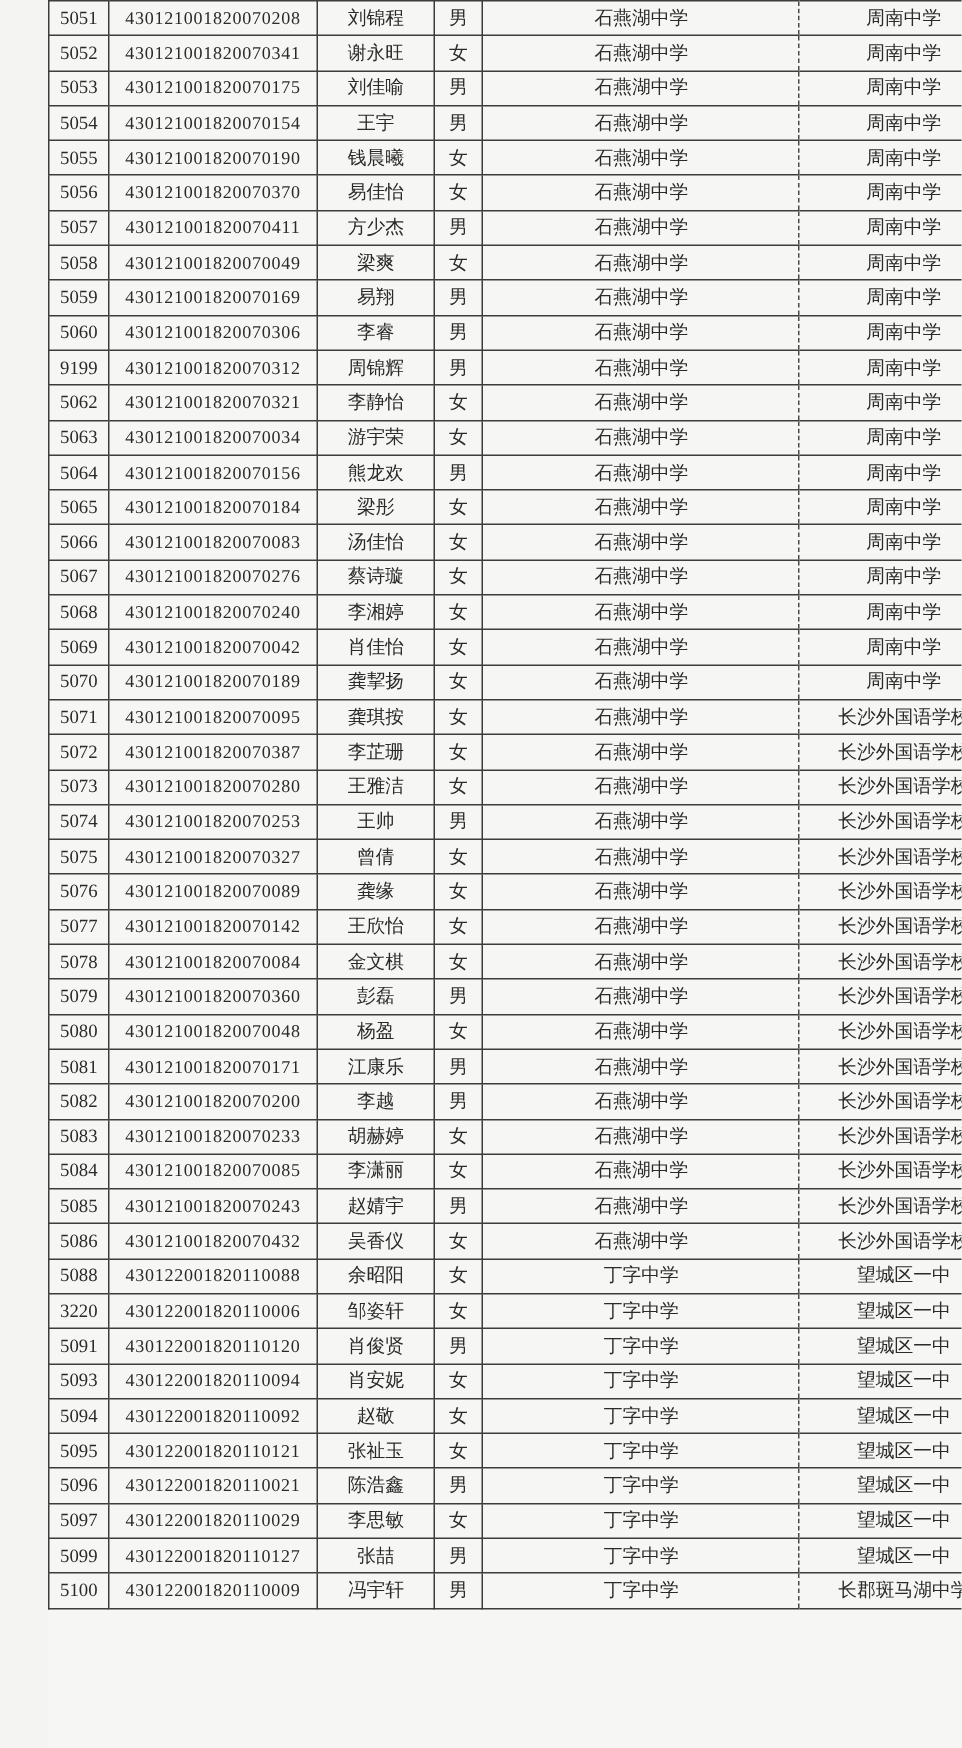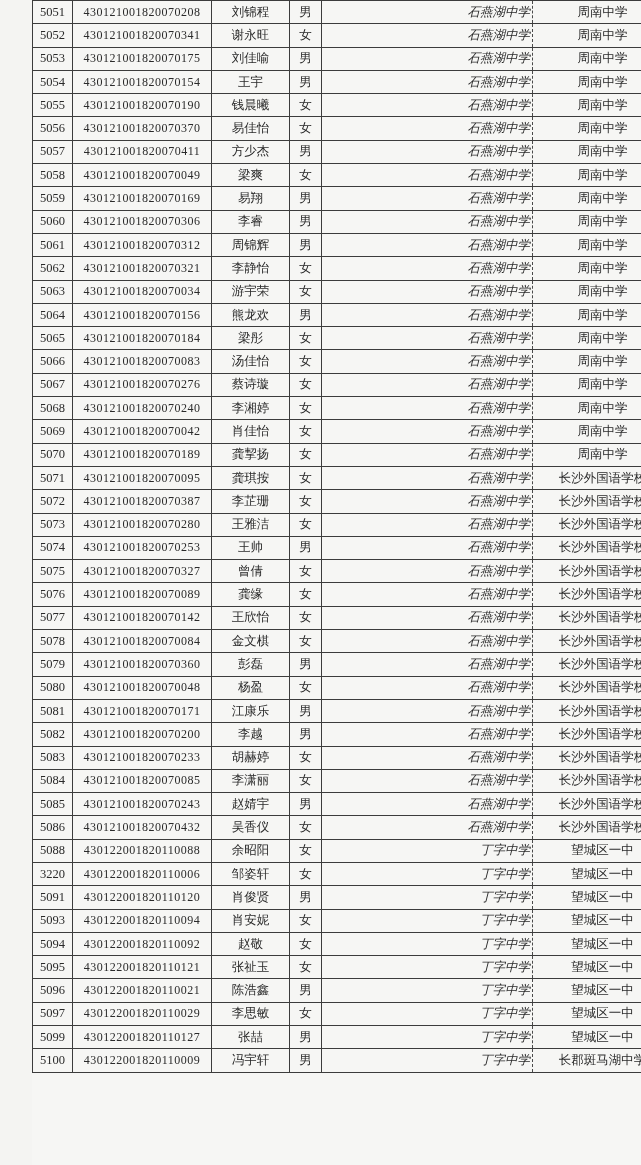--- a/index.html
+++ b/index.html
@@ -36,24 +36,23 @@
     text-align: center;
     white-space: nowrap;
     overflow: hidden;
     background: #f6f6f4;
   }
   table.roster td.code {
     font-size: 12px;
     letter-spacing: 0.5px;
   }
   table.roster td.school {
-    text-align: right;
+    text-align: center;
     padding-left: 3px;
     border-right: 1px dashed #4a4a4a;
-    font-style: italic;
   }
   table.roster td.admit {
     border-left: 1px dashed #4a4a4a;
     border-radius: 10px;
   }
 </style>
 </head>
 <body>
 
 <div class="page">
@@ -141,21 +140,21 @@
         </tr>
         <tr>
           <td class="seq">5060</td>
           <td class="code">430121001820070306</td>
           <td class="name">李睿</td>
           <td class="gender">男</td>
           <td class="school">石燕湖中学</td>
           <td class="admit">周南中学</td>
         </tr>
         <tr>
-          <td class="seq">5061</td>
+          <td class="seq">9199</td>
           <td class="code">430121001820070312</td>
           <td class="name">周锦辉</td>
           <td class="gender">男</td>
           <td class="school">石燕湖中学</td>
           <td class="admit">周南中学</td>
         </tr>
         <tr>
           <td class="seq">5062</td>
           <td class="code">430121001820070321</td>
           <td class="name">李静怡</td>

